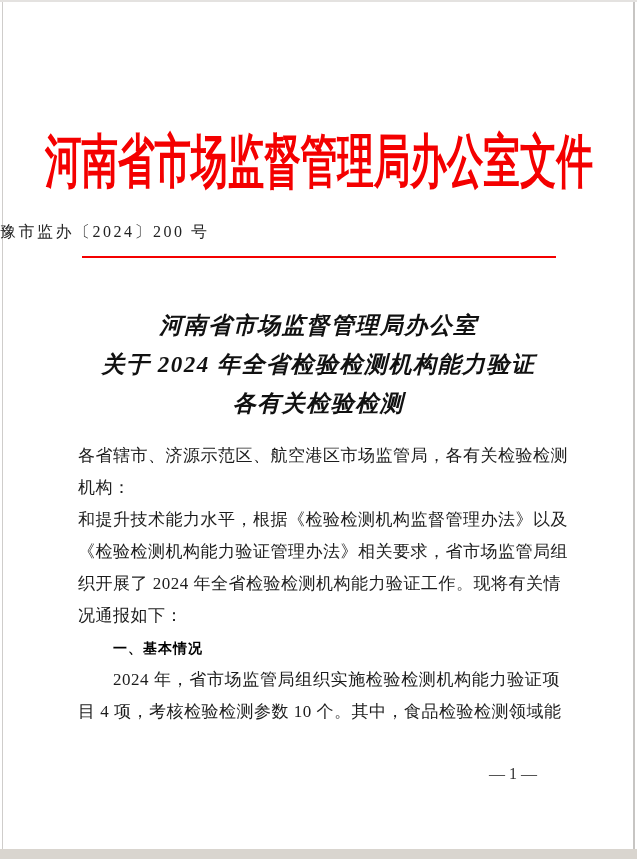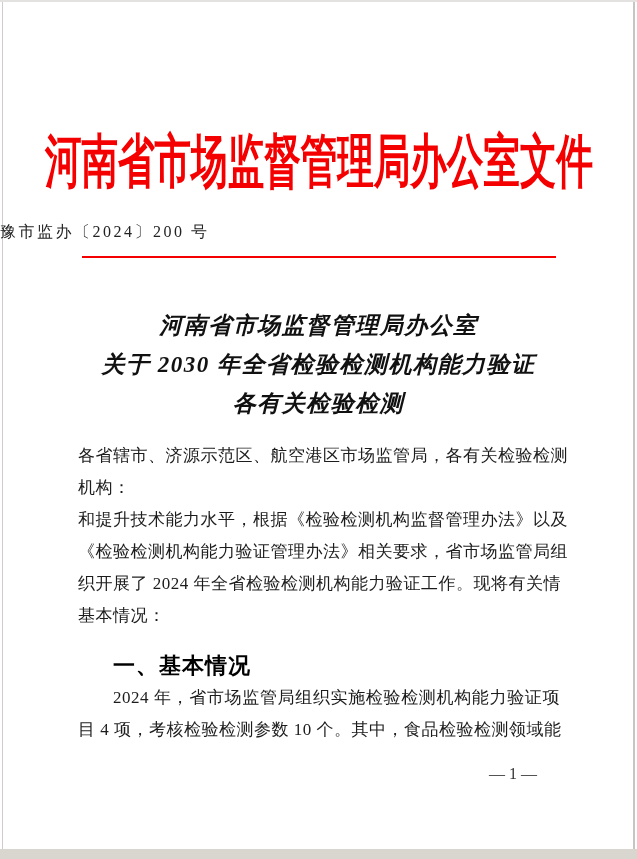--- a/index.html
+++ b/index.html
@@ -89,24 +89,23 @@
   .line.just {
     text-align: justify;
     text-align-last: justify;
   }
   .line.ind {
     text-indent: 35px;
   }
   .line.heading {
     font-family: "Liberation Sans", sans-serif;
     font-weight: bold;
-    font-size: 22px;
+    font-size: 14px;
     letter-spacing: 1px;
     color: #000000;
-    margin-top: 18px;
   }
   
   .page-number {
     position: absolute; top: 765px; left: 453px;
     width: 120px;
     text-align: center;
     font-size: 16px;
     color: #333333;
     white-space: nowrap;
   }
@@ -124,31 +123,31 @@
   <div class="letterhead">
     <div class="letterhead-text">河南省市场监督管理局办公室文件</div>
   </div>
 
   <div class="doc-number">豫市监办〔2024〕200 号</div>
 
   <div class="red-divider"></div>
 
   <div class="doc-title">
     <div>河南省市场监督管理局办公室</div>
-    <div>关于 2030 年全省检验检测机构能力验证</div>
+    <div>关于 2024 年全省检验检测机构能力验证</div>
     <div>各有关检验检测</div>
   </div>
 
   <div class="doc-body">
     <div class="line just">各省辖市、济源示范区、航空港区市场监管局，各有关检验检测</div>
     <div class="line">机构：</div>
     <div class="line just">和提升技术能力水平，根据《检验检测机构监督管理办法》以及</div>
     <div class="line just">《检验检测机构能力验证管理办法》相关要求，省市场监管局组</div>
     <div class="line just">织开展了 2024 年全省检验检测机构能力验证工作。现将有关情</div>
-    <div class="line">基本情况：</div>
+    <div class="line">况通报如下：</div>
     <div class="line ind heading">一、基本情况</div>
     <div class="line ind just">2024 年，省市场监管局组织实施检验检测机构能力验证项</div>
     <div class="line just">目 4 项，考核检验检测参数 10 个。其中，食品检验检测领域能</div>
   </div>
 
   <div class="page-number">— 1 —</div>
 
 </div>
 
 </body></html>

